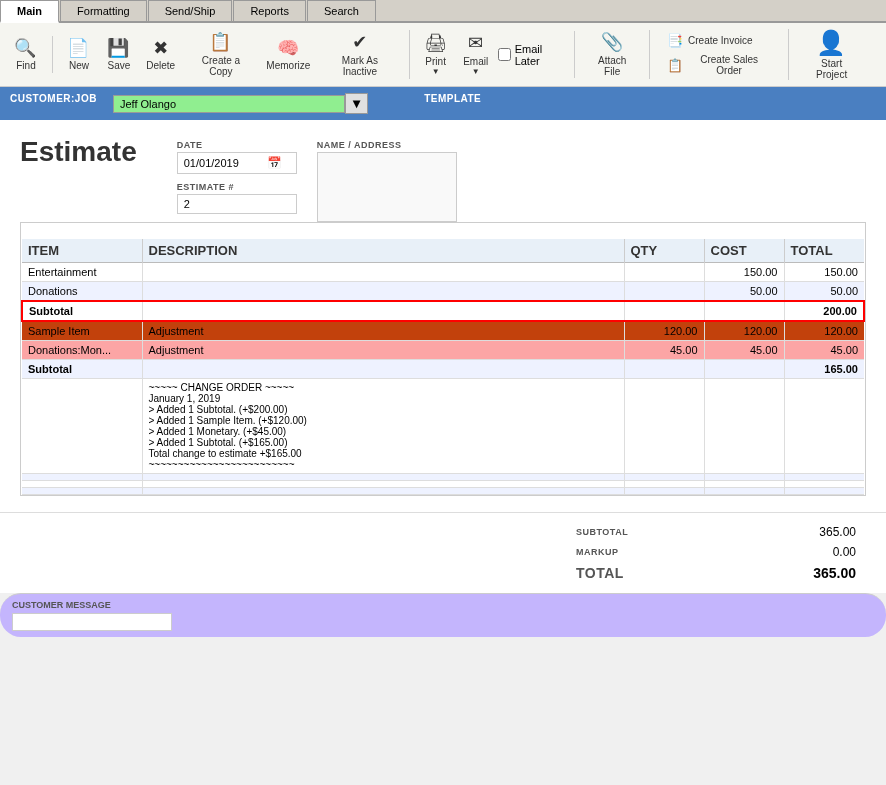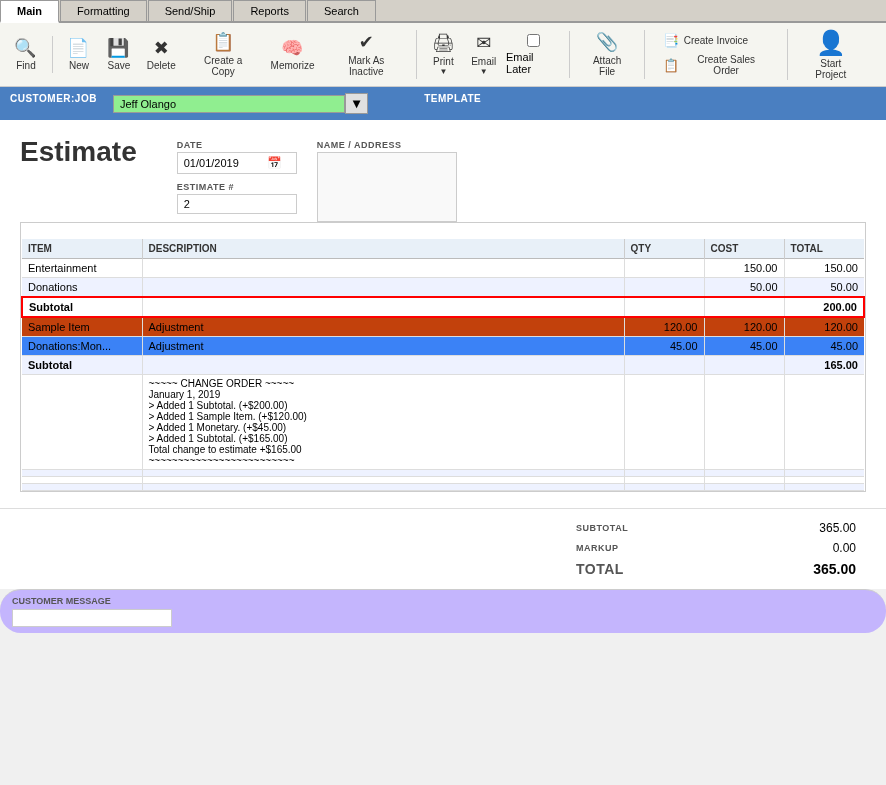--- a/index.html
+++ b/index.html
@@ -149,21 +149,21 @@
       margin-top: 16px;
       font-size: 11px;
     }
     .estimate-table thead tr {
       background: #e8f0f8;
       border-bottom: 1px solid #bbb;
     }
     .estimate-table thead th {
       text-align: left;
       padding: 4px 6px;
-      font-size: 10px;
+      font-size: 13px;
       font-weight: bold;
       color: #333;
       border-right: 1px solid #ccc;
     }
     .estimate-table thead th:last-child { border-right: none; }
     .estimate-table tbody tr { border-bottom: 1px solid #ddd; }
     .estimate-table tbody tr:nth-child(even) { background: #f0f5ff; }
     .estimate-table tbody td {
       padding: 3px 6px;
       border-right: 1px solid #ddd;
@@ -277,21 +277,21 @@
     <button class="tb-btn">
       <span class="icon">🖨</span>
       <span class="tb-btn-label">Print</span>
       <span style="font-size:8px;">▼</span>
     </button>
     <button class="tb-btn">
       <span class="icon">✉</span>
       <span class="tb-btn-label">Email</span>
       <span style="font-size:8px;">▼</span>
     </button>
-    <div style="display:flex;align-items:center;gap:4px;flex-direction:column;">
+    <div style="display:flex;align-items:center;gap:4px;">
       <input type="checkbox" style="">
       <span>Email Later</span>
     </div>
   </div>
   <div class="toolbar-group">
     <button class="tb-btn">
       <span class="icon">📎</span>
       <span class="tb-btn-label">Attach File</span>
     </button>
   </div>
@@ -379,21 +379,21 @@
             <td class="col-cost"></td>
             <td class="col-total">200.00</td>
           </tr>
           <tr style="background-color: #c2410c;">
             <td class="col-item">Sample Item</td>
             <td class="col-desc">Adjustment</td>
             <td class="col-qty">120.00</td>
             <td class="col-cost">120.00</td>
             <td class="col-total">120.00</td>
           </tr>
-          <tr style="background-color: #3b82f6; margin-top: 25px;">
+          <tr style="background-color: #fca5a5; margin-top: 25px;">
             <td class="col-item">Donations:Mon...</td>
             <td class="col-desc">Adjustment</td>
             <td class="col-qty">45.00</td>
             <td class="col-cost">45.00</td>
             <td class="col-total">45.00</td>
           </tr>
           <tr style="font-weight: bold; background-color: rgb(238, 242, 255);">
             <td class="col-item">Subtotal</td>
             <td class="col-desc"></td>
             <td class="col-qty"></td>

